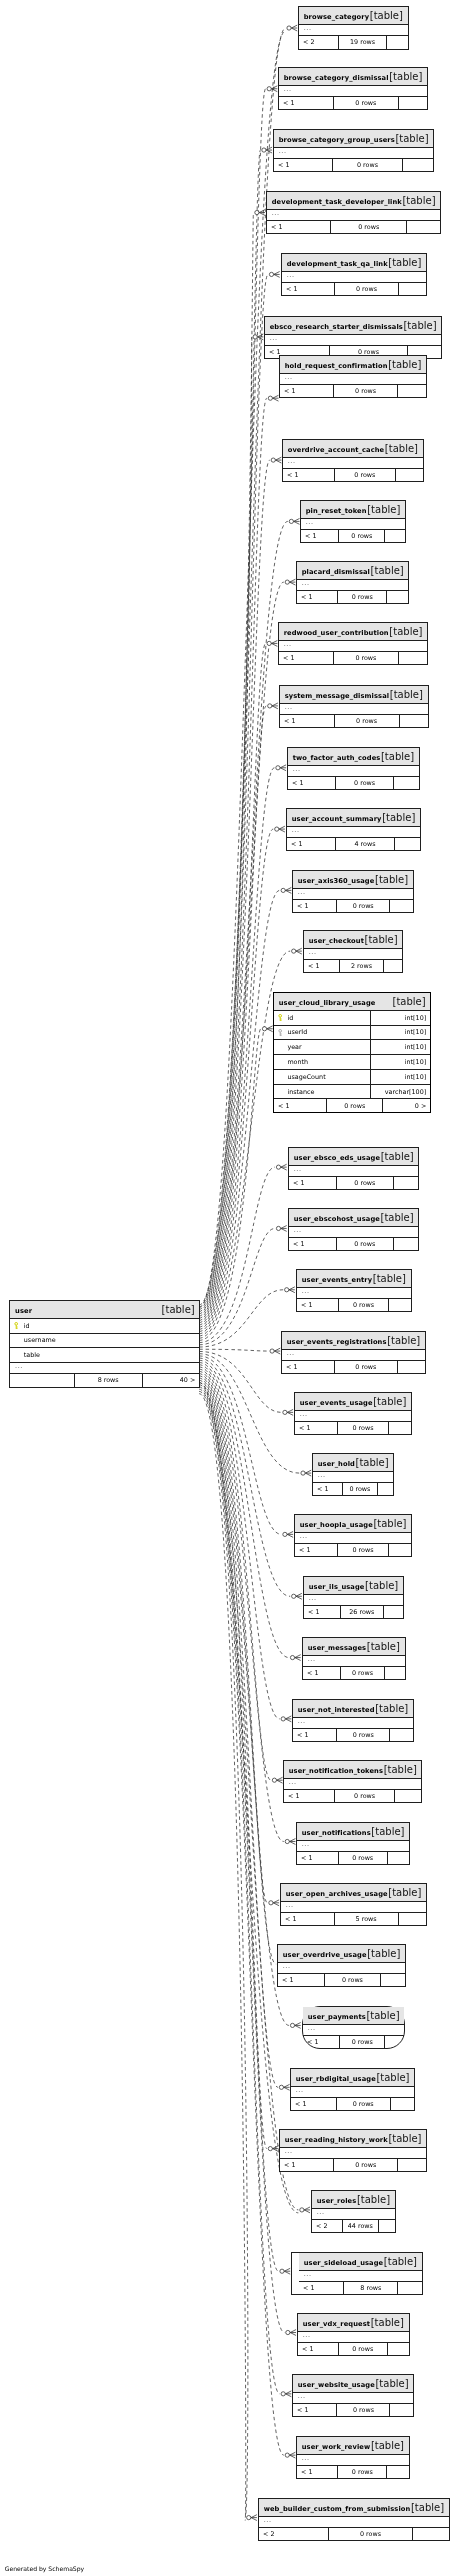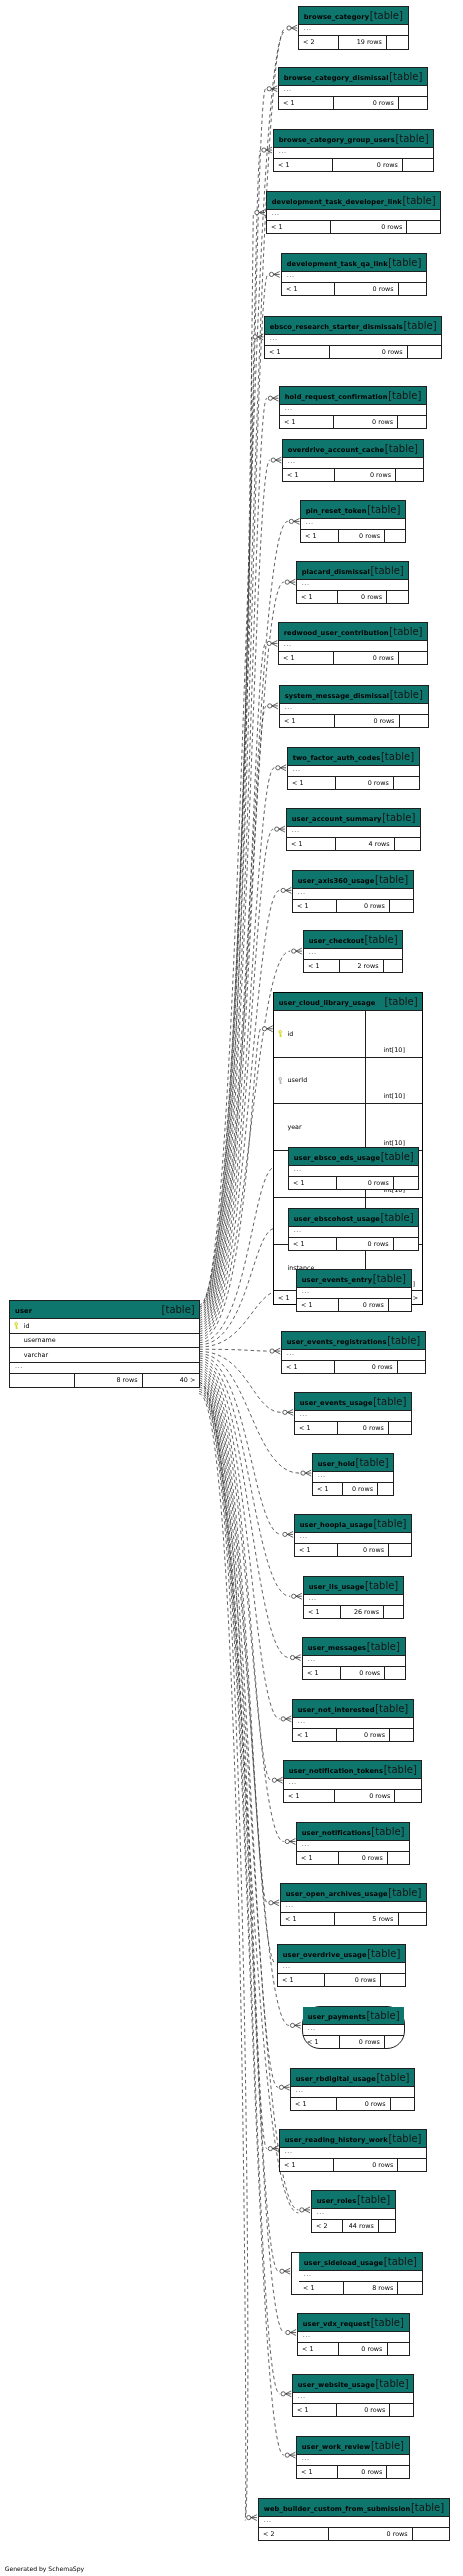--- a/index.html
+++ b/index.html
@@ -9,46 +9,46 @@
     overflow:hidden;
   }
   #canvas{position:absolute;inset:0;}
   #connectors{position:absolute;top:0;left:0;}
   .tbl{
     position:absolute;background:#ffffff;border:0.8px solid #1f1f1f;
     width:max-content;white-space:nowrap;
   }
   .tbl.focus{border:1.5px solid #000;}
   .hdr{
-    display:flex;align-items:baseline;background:#0f766e;
+    display:flex;align-items:baseline;background:#e5e5e5;
     border-bottom:0.8px solid #1f1f1f;padding:2.9px 4.7px;gap:0.6px;
   }
   .hdr.center{justify-content:center;}
-  .hdr.spread{justify-content:space-between;gap:9px;}
+  .hdr.spread{justify-content:space-between;gap:17px;}
   .nm{font-weight:bold;font-size:6.7px;letter-spacing:0.1px;}
   .tl{font-size:10px;color:#141414;}
   .dots{
     padding:1.2px 4.7px 3.5px;border-bottom:0.8px solid #1f1f1f;color:#3a3a3a;
     line-height:5.3px;letter-spacing:0.6px;
   }
   .ftr{display:flex;}
   .ftr span{padding:2.3px 4.1px;box-sizing:border-box;display:block;}
   .f1{width:37%;border-right:0.8px solid #1f1f1f;text-align:left;}
-  .f2{width:44%;border-right:0.8px solid #1f1f1f;text-align:right;}
+  .f2{width:44%;border-right:0.8px solid #1f1f1f;text-align:center;}
   .f3{width:19%;text-align:right;}
   .focus .f1,.user .f1{width:34%;}
   .focus .f2,.user .f2{width:36%;}
   .focus .f3,.user .f3{width:30%;}
   .crow{display:flex;border-bottom:0.8px solid #1f1f1f;}
   .cname{
     width:62%;box-sizing:border-box;border-right:0.8px solid #1f1f1f;
     padding:2.9px 3.5px 2.9px 2.9px;display:flex;align-items:center;gap:4.1px;
   }
   .cicon{width:6.4px;display:inline-flex;justify-content:center;flex:0 0 6.4px;}
-  .ctype{width:38%;box-sizing:border-box;padding:2.9px 4.1px;text-align:center;margin-top:32px;}
+  .ctype{width:38%;box-sizing:border-box;padding:2.9px 4.1px;text-align:right;}
   .user .cname{width:100%;border-right:none;}
   #footer-note{
     position:absolute;left:4.7px;top:2565px;font-size:6.1px;color:#000;
   }
 </style>
 </head>
 <body>
 
 <div id="canvas">
   <svg id="connectors" width="463" height="2576" viewBox="0 0 793 4408">
@@ -275,21 +275,21 @@
         </div>
         <div class="crow">
           <span class="cname">
             <span class="cicon"></span>
             <span>username</span>
           </span>
         </div>
         <div class="crow">
           <span class="cname">
             <span class="cicon"></span>
-            <span>varchar</span>
+            <span>table</span>
           </span>
         </div>
         <span class="dots" style="display: block;">...</span>
         <div class="ftr">
           <span class="f1"></span>
           <span class="f2">8 rows</span>
           <span class="f3">40 &gt;</span>
         </div>
       </div>
       <div class="tbl" style="top: 6.4px; left: 298px;">
@@ -357,21 +357,21 @@
           <span class="nm">ebsco_research_starter_dismissals</span>
           <span class="tl">[table]</span>
         </div>
         <span class="dots" style="display: block;">...</span>
         <div class="ftr">
           <span class="f1">&lt; 1</span>
           <span class="f2">0 rows</span>
           <span class="f3"></span>
         </div>
       </div>
-      <div class="tbl" style="top: 386px; left: 279px;">
+      <div class="tbl" style="top: 355px; left: 279px;">
         <div class="hdr center">
           <span class="nm">hold_request_confirmation</span>
           <span class="tl">[table]</span>
         </div>
         <span class="dots" style="display: block;">...</span>
         <div class="ftr">
           <span class="f1">&lt; 1</span>
           <span class="f2">0 rows</span>
           <span class="f3"></span>
         </div>

